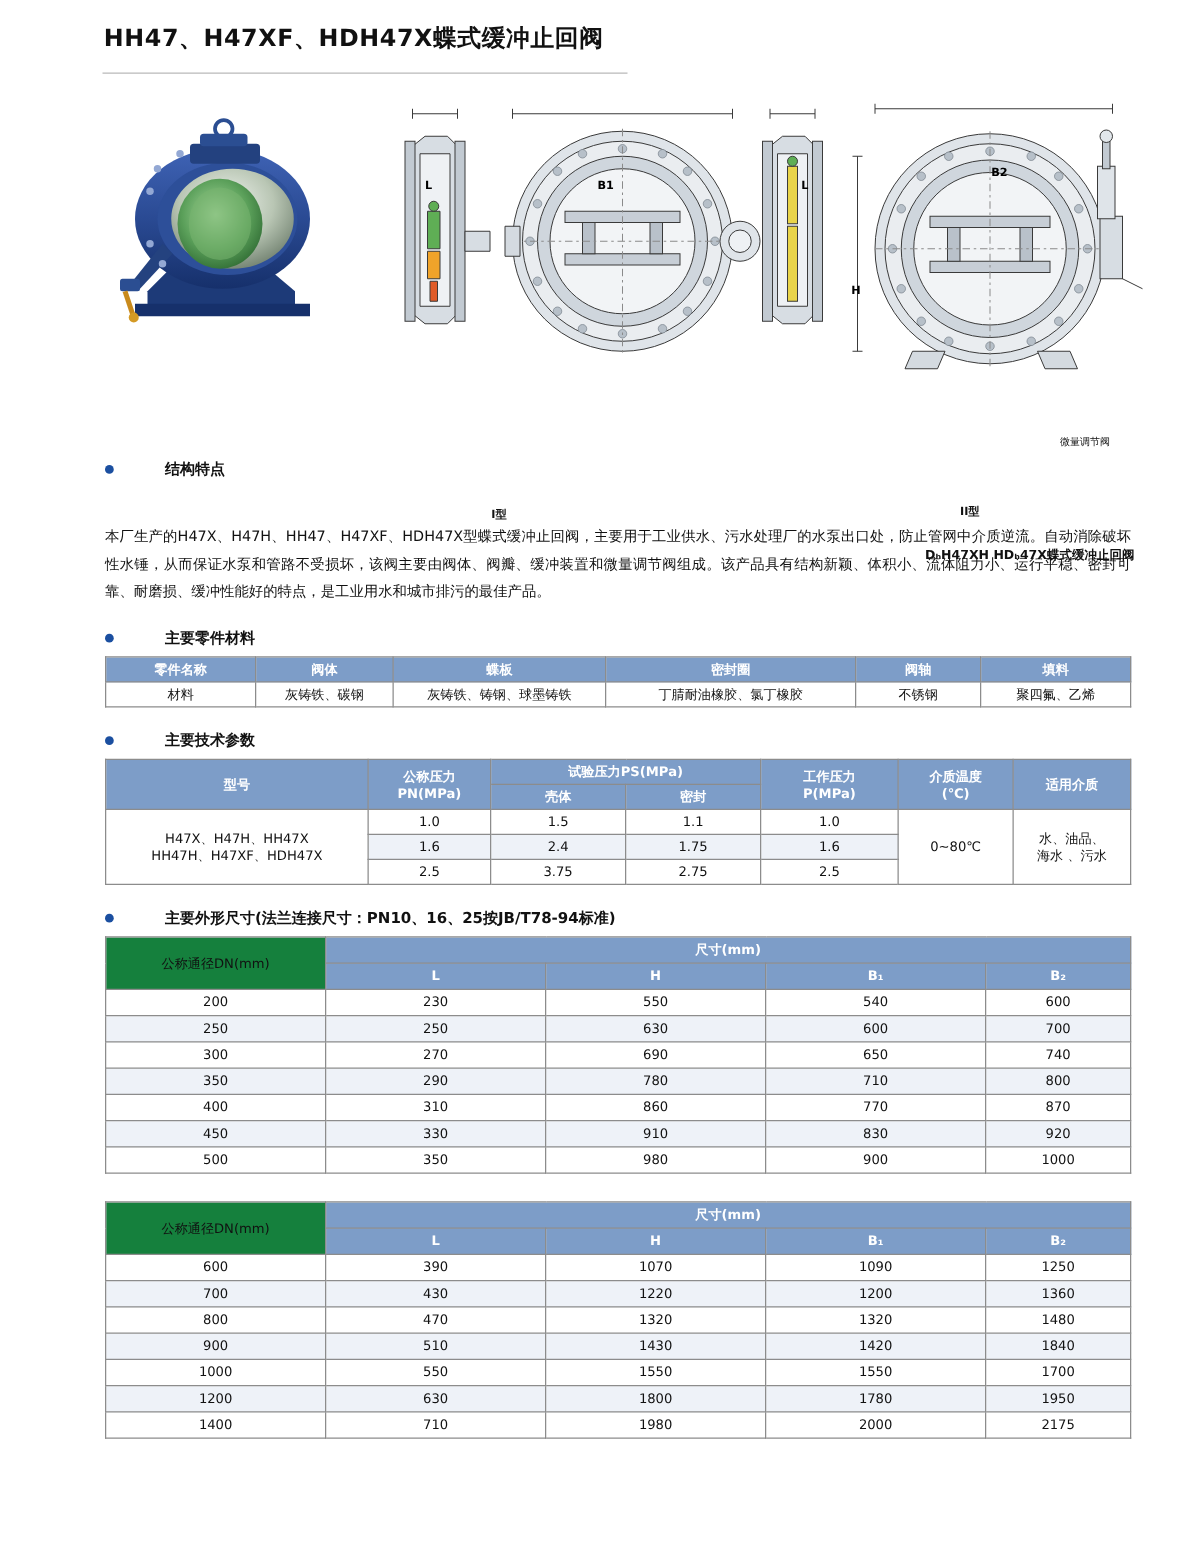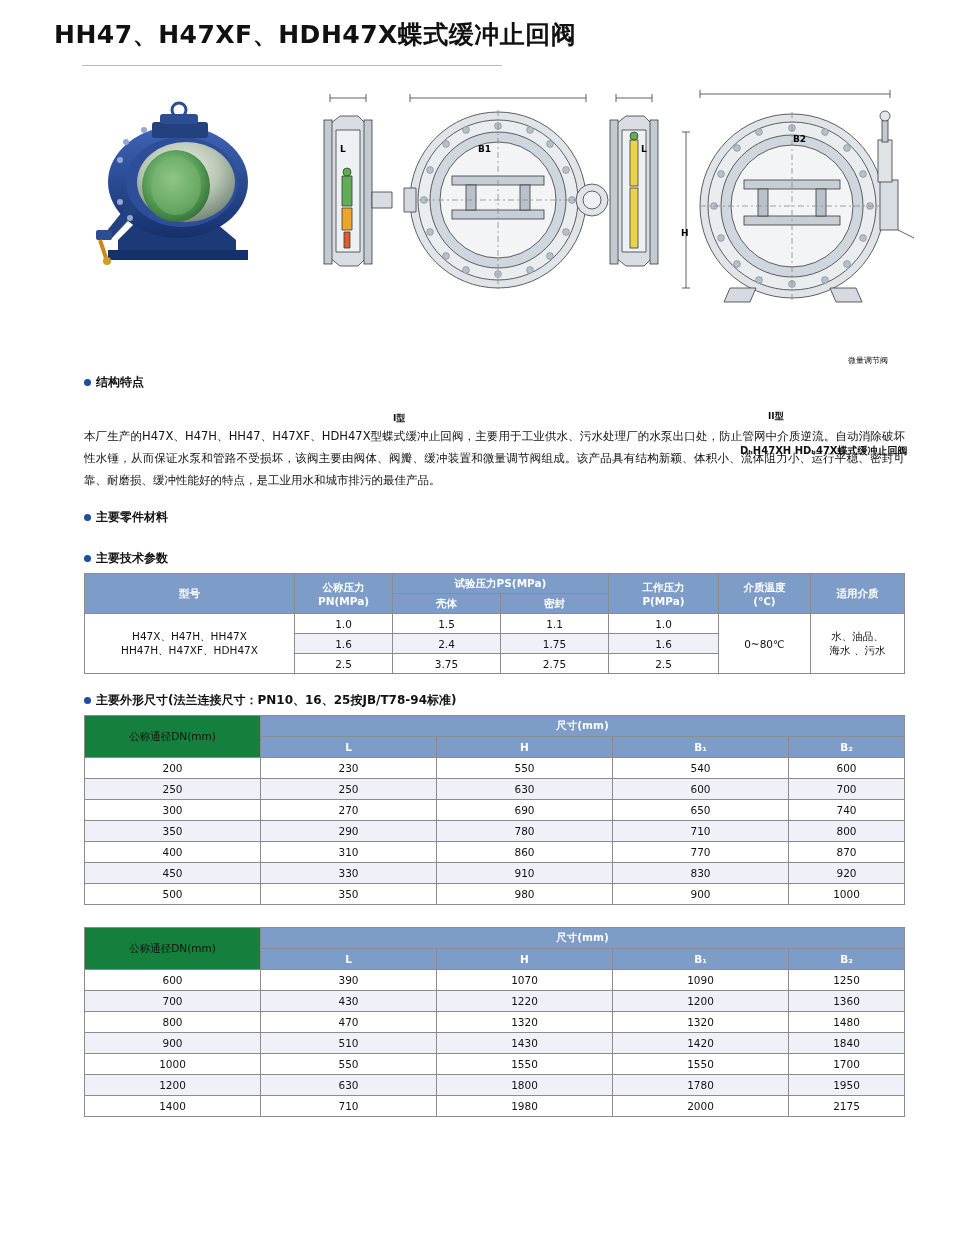--- a/index.html
+++ b/index.html
@@ -12,24 +12,24 @@
     height: 1243px;
     font-family: "DejaVu Sans", "Liberation Sans", sans-serif;
     color: #000;
     position: relative;
     overflow: hidden;
   }
   .page { position: relative; width: 963px; height: 1243px; padding: 0; }
 
   
   .title {
-    font-size: 25px;
+    font-size: 19px;
     font-weight: bold;
     letter-spacing: 0.5px;
-    padding: 18px 0 0 54px;
+    padding: 18px 0 0 83px;
     color: #111;
   }
   .title-rule {
     margin: 14px 0 0 82px;
     width: 420px;
     height: 1px;
     background: #b9b9b9;
   }
 
   
@@ -73,20 +73,21 @@
   }
 
   
   .section-head {
     margin: 0 0 6px 84px;
     font-size: 12px;
     font-weight: bold;
     color: #111;
     display: flex;
     align-items: center;
+    gap: 36px;
   }
   .section-head .bullet {
     display: inline-block;
     width: 7px; height: 7px;
     border-radius: 50%;
     background: #1b4fa0;
     margin-right: 5px;
   }
 
   
@@ -330,20 +331,42 @@
   </div>
   <div class="sp10"></div>
   <p class="para">本厂生产的H47X、H47H、HH47、H47XF、HDH47X型蝶式缓冲止回阀，主要用于工业供水、污水处理厂的水泵出口处，防止管网中介质逆流。自动消除破坏性水锤，从而保证水泵和管路不受损坏，该阀主要由阀体、阀瓣、缓冲装置和微量调节阀组成。该产品具有结构新颖、体积小、流体阻力小、运行平稳、密封可靠、耐磨损、缓冲性能好的特点，是工业用水和城市排污的最佳产品。</p>
 
   <div class="sp18"></div>
 
   <div class="section-head">
     <span class="bullet"></span>
     <span>主要零件材料</span>
   </div>
+  <div class="tbl-wrap">
+    <table class="mat-table">
+      <tbody>
+          <tr>
+        <td class="hdr-blue" style="width:120px">零件名称</td>
+        <td class="hdr-blue" style="width:110px">阀体</td>
+        <td class="hdr-blue" style="width:170px">蝶板</td>
+        <td class="hdr-blue" style="width:200px">密封圈</td>
+        <td class="hdr-blue" style="width:100px">阀轴</td>
+        <td class="hdr-blue">填料</td>
+      </tr>
+      <tr class="row-white">
+        <td>材料</td>
+        <td>灰铸铁、碳钢</td>
+        <td>灰铸铁、铸钢、球墨铸铁</td>
+        <td>丁腈耐油橡胶、氯丁橡胶</td>
+        <td>不锈钢</td>
+        <td>聚四氟、乙烯</td>
+      </tr>
+    </tbody>
+      </table>
+  </div>
 
   <div class="sp18"></div>
 
   <div class="section-head">
     <span class="bullet"></span>
     <span>主要技术参数</span>
   </div>
   <div class="tbl-wrap">
     <table class="tech-table">
       <tbody>

